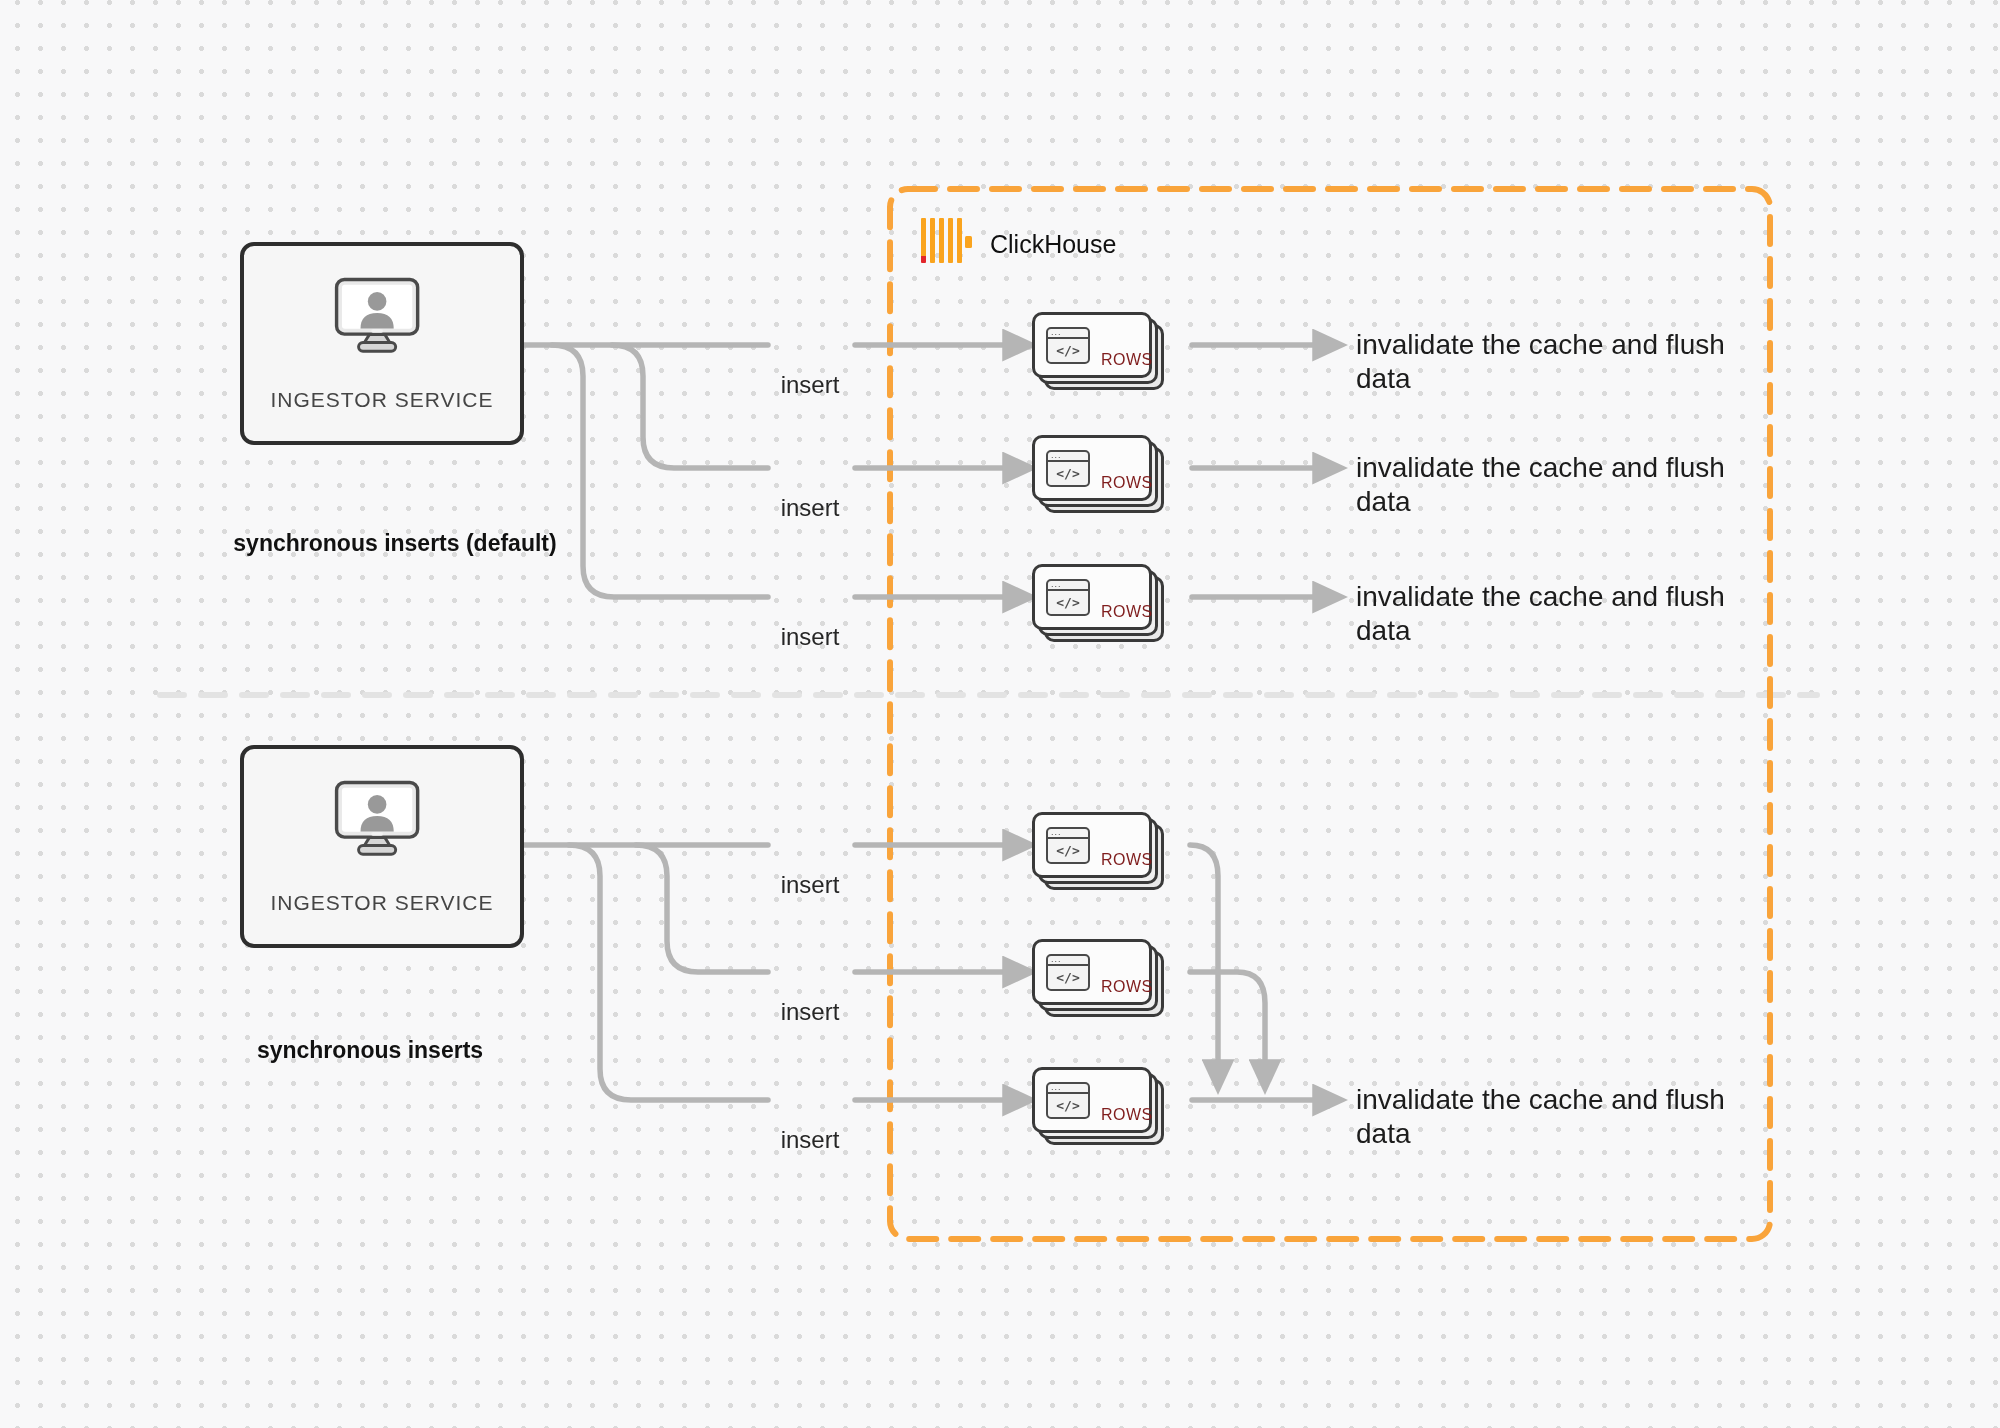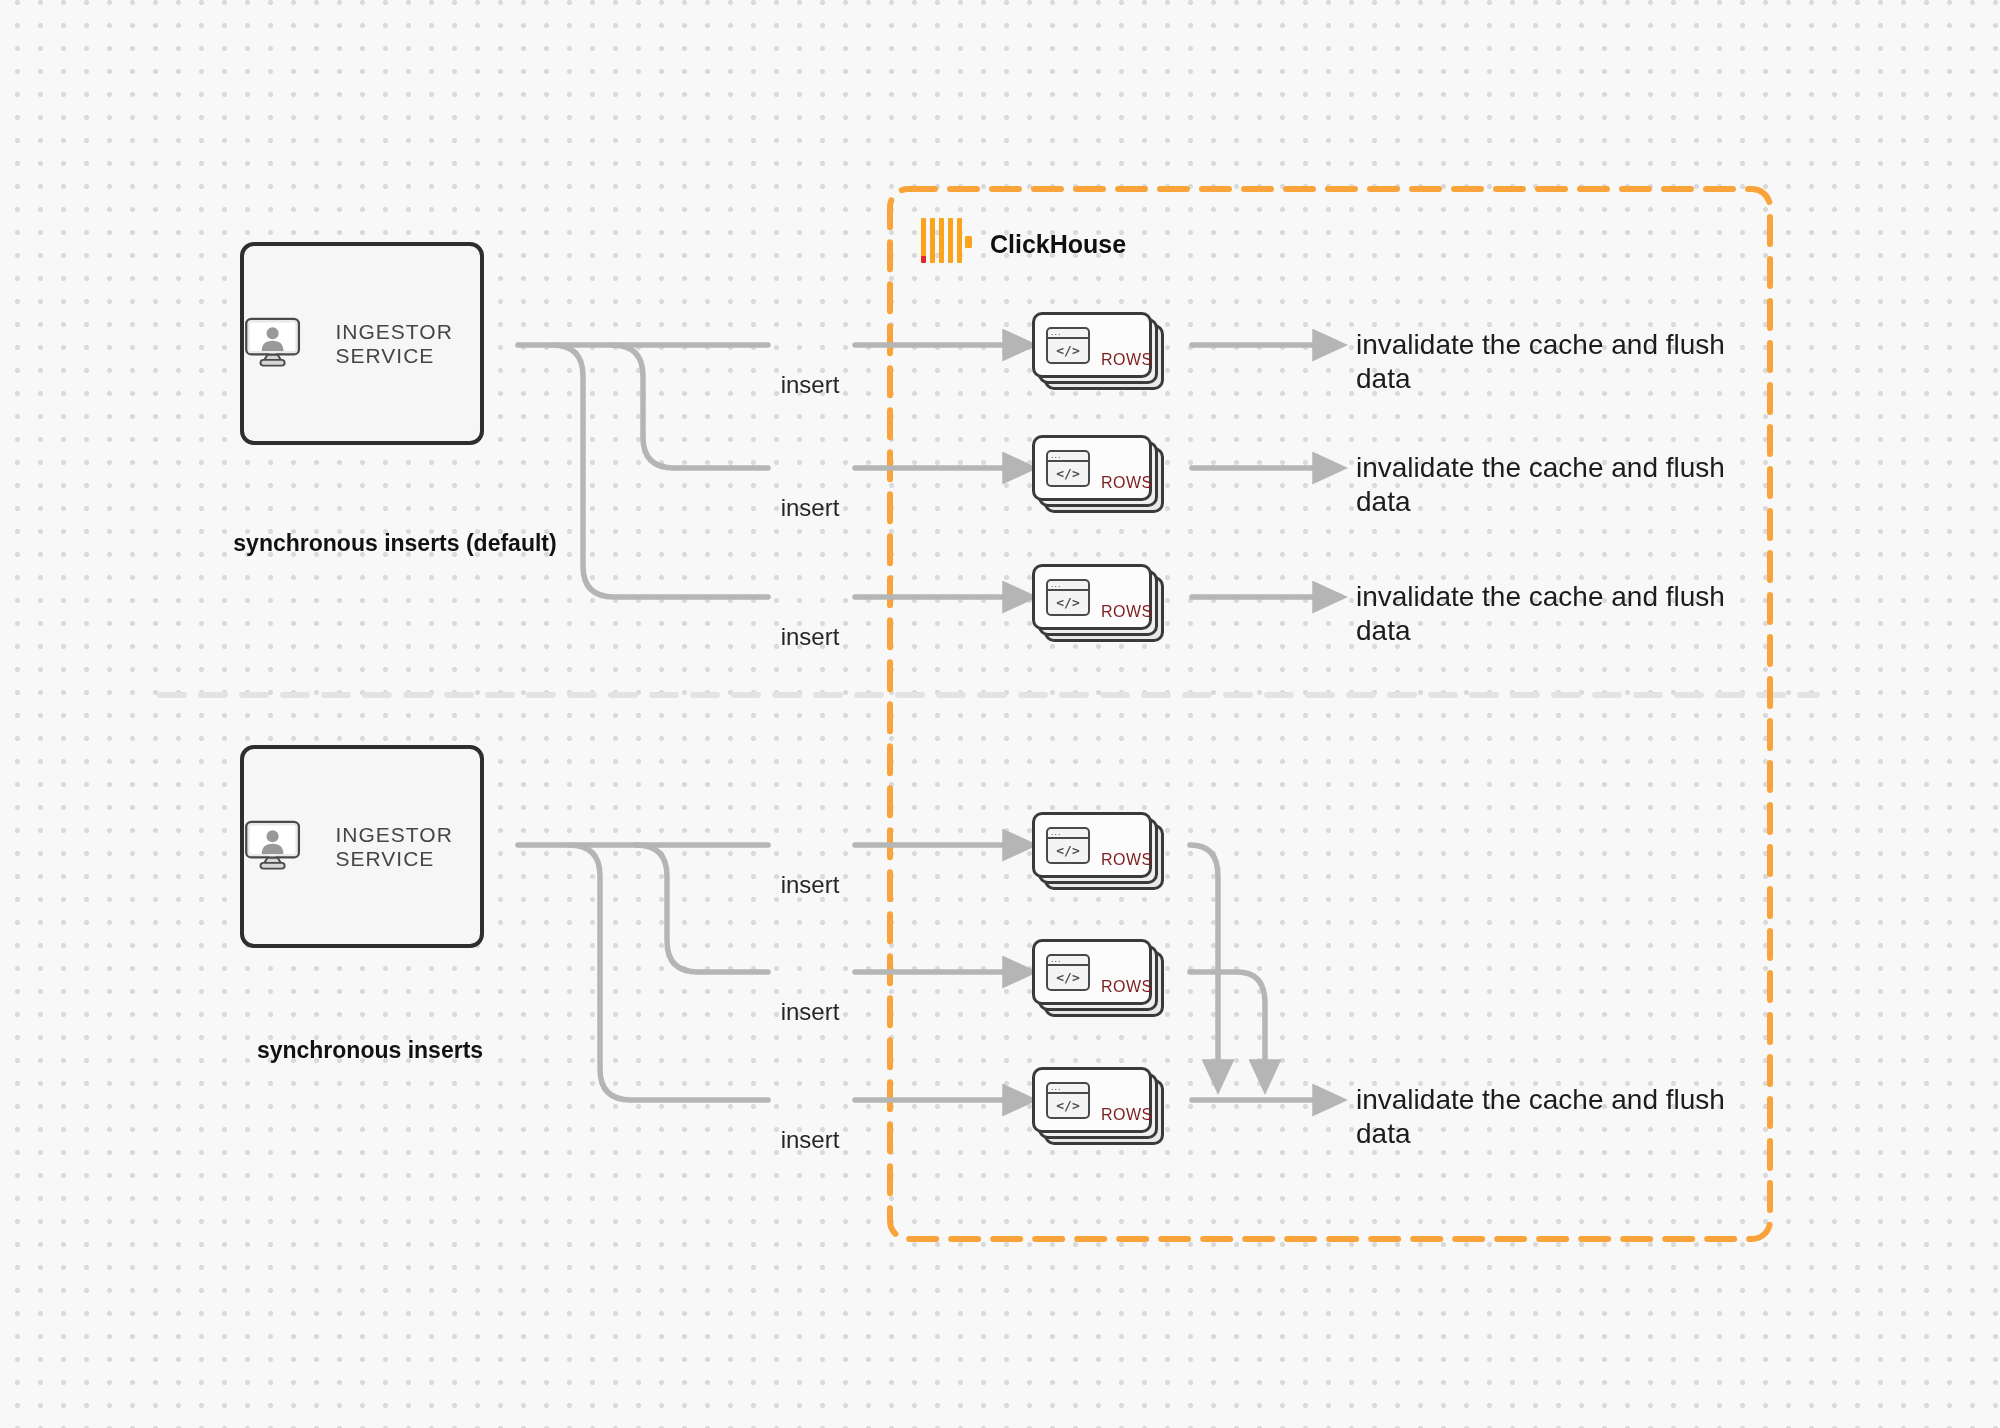--- a/index.html
+++ b/index.html
@@ -9,23 +9,23 @@
     background-color:#f8f8f9;
     background-image:radial-gradient(circle,#dadada 2.4px,transparent 2.6px);
     background-size:23px 23px;
     background-position:6px 14px;
     font-family:"Liberation Sans",sans-serif;
   }
   svg.connectors{position:absolute;left:0;top:0;width:2000px;height:1428px;}
 
   
   .service-box{
-    position:absolute;left:240px;width:244px;height:203px;
+    position:absolute;left:240px;width:284px;height:203px;
     background:#f6f6f6;border:4px solid #2e2e2e;border-radius:14px;
-    display:flex;align-items:center;justify-content:center;gap:28px;
+    display:flex;flex-direction:column;align-items:center;justify-content:center;gap:28px;
   }
   .service-box.sync{top:242px;}
   .service-box.async{top:745px;}
   .service-label{font-size:21px;letter-spacing:1px;color:#454545;}
 
   
   .caption{position:absolute;font-size:23px;font-weight:700;color:#111;line-height:30px;text-align:center;margin-top:12px;}
   .caption.sync{left:180px;top:516px;width:430px;}
   .caption.async{left:180px;top:1023px;width:380px;}
 
@@ -36,21 +36,21 @@
   
   .lbl-result{position:absolute;left:1356px;width:420px;
     font-size:28px;color:#1c1c1c;line-height:34px;}
 
   
   .ch-logo-bars{position:absolute;left:921px;top:218px;width:56px;height:45px;}
   .ch-bar{position:absolute;top:0;width:5px;height:45px;border-radius:1px;background:#FAA41E;}
   .ch-bar.b1{left:0;background:linear-gradient(to top,#E2262B 0 7px,#FAA41E 7px);}
   .ch-bar.b2{left:9px;} .ch-bar.b3{left:18px;} .ch-bar.b4{left:27px;} .ch-bar.b5{left:36px;}
   .ch-bar.side{left:44px;top:18px;height:12px;width:7px;border-radius:1.5px;}
-  .ch-logo-text{position:absolute;left:990px;top:228px;font-size:25px;font-weight:700;color:#101010;line-height:32px;}
+  .ch-logo-text{position:absolute;left:990px;top:228px;font-size:25px;font-weight:400;color:#101010;line-height:32px;}
 
   
   .rows-card{position:absolute;left:1032px;width:134px;height:80px;}
   .rows-card .layer{position:absolute;width:120px;height:66px;border:3px solid #3a3a3a;border-radius:10px;background:#efefef;}
   .rows-card .layer.l2{left:12px;top:12px;background:#e9e9e9;}
   .rows-card .layer.l1{left:6px;top:6px;}
   .rows-card .face{position:absolute;left:0;top:0;width:120px;height:66px;
     border:3px solid #3a3a3a;border-radius:10px;background:#fcfcfc;
     display:flex;align-items:center;gap:11px;padding-left:11px;}
   .browser-icon{width:44px;height:37px;border:2.5px solid #4a4a4a;border-radius:5px;background:#f4f4f4;overflow:hidden;flex:0 0 auto;}

